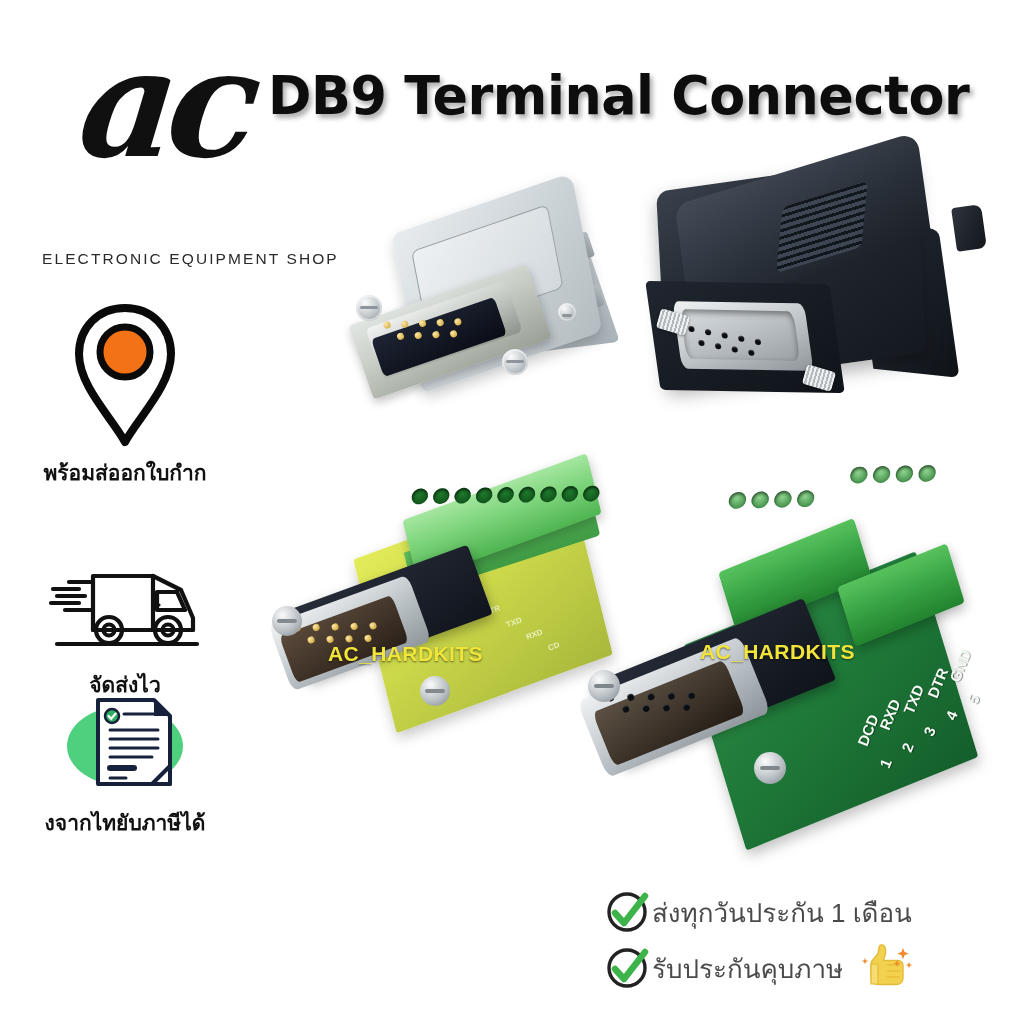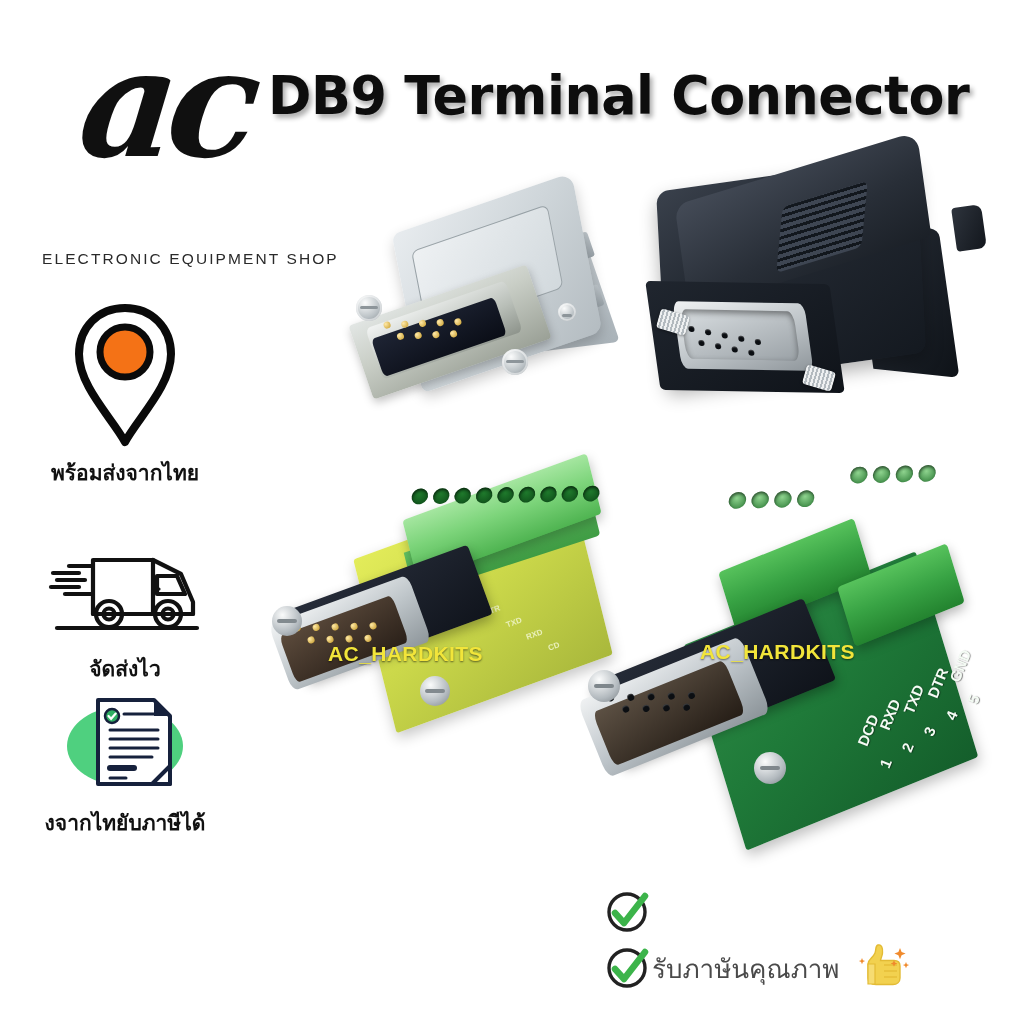--- a/index.html
+++ b/index.html
@@ -44,21 +44,21 @@
     transform-origin:left center;
   }
 
   
   .feature{position:absolute;left:0;width:250px;text-align:center;}
   .feature .cap{
     font-size:21px;color:#111;font-weight:600;
     white-space:nowrap;margin-top:6px;
   }
   .f-pin{top:300px;}
-  .f-truck{top:542px;font-family:Liberation Serif, serif;}
+  .f-truck{top:558px;font-family:Liberation Serif, serif;}
   .f-doc{top:688px;}
   .icon-box{display:flex;align-items:center;justify-content:center;}
 
   
   .pin-svg{display:block;margin:0 auto;}
 
   
   .truck-svg{display:block;margin:0 auto;}
 
   
@@ -353,21 +353,21 @@
 
   <div class="title">DB9 Terminal Connector</div>
 
   <div class="feature f-pin">
     <div class="icon-box">
       <svg class="pin-svg" width="110" height="150" viewBox="0 0 110 150" aria-hidden="true">
         <path d="M55 8 C28 8 9 28 9 54 C9 86 42 118 55 142 C68 118 101 86 101 54 C101 28 82 8 55 8 Z" fill="#ffffff" stroke="#0a0a0a" stroke-width="8" stroke-linejoin="round"></path>
         <circle cx="55" cy="52" r="25" fill="#f47216" stroke="#0a0a0a" stroke-width="7"></circle>
       </svg>
     </div>
-    <div class="cap">พร้อมส่งจากไทย</div>
+    <div class="cap">พร้อมส่ออกใบกำก</div>
   </div>
 
   <div class="feature f-truck">
     <div class="icon-box">
       <svg class="truck-svg" width="180" height="104" viewBox="0 0 180 104" aria-hidden="true">
         <g fill="none" stroke="#111" stroke-width="4.2" stroke-linecap="round" stroke-linejoin="round">
           <path d="M58 18 H118 L118 72 H58 Z"></path>
           <path d="M118 18 L146 32 L158 60 L158 72 L118 72"></path>
           <path d="M122 34 H142 L150 52 H122 Z"></path>
           <path d="M56 24 H34"></path>
@@ -547,29 +547,30 @@
   <div class="watermark wm-right">AC_HARDKITS</div>
 
   <div class="guarantees">
     <div class="g-row">
       <div class="g-check">
         <svg width="46" height="46" viewBox="0 0 46 46" aria-hidden="true">
           <circle cx="23" cy="23" r="18" fill="none" stroke="#222222" stroke-width="3.4"></circle>
           <path d="M11 24 L20 34 L41 7" fill="none" stroke="#3cb44a" stroke-width="6.5" stroke-linecap="round" stroke-linejoin="round"></path>
         </svg>
       </div>
+      <div class="g-text">ส่งทุกวันประกัน 1 เดือน</div>
     </div>
     <div class="g-row">
       <div class="g-check">
         <svg width="46" height="46" viewBox="0 0 46 46" aria-hidden="true">
           <circle cx="23" cy="23" r="18" fill="none" stroke="#222222" stroke-width="3.4"></circle>
           <path d="M11 24 L20 34 L41 7" fill="none" stroke="#3cb44a" stroke-width="6.5" stroke-linecap="round" stroke-linejoin="round"></path>
         </svg>
       </div>
-      <div class="g-text">รับภาษันคุณภาพ</div>
+      <div class="g-text">รับประกันคุบภาษ</div>
       <div class="g-thumb">
         <svg width="56" height="56" viewBox="0 0 56 56" aria-hidden="true">
           <path d="M14 26 C14 21 19 20 21 15 C22.5 11 21 8 24 7 C27.5 6 29 10 28.5 15
                    C28.2 18.5 26.5 21 26.5 22.5 L40 22.5 C44 22.5 46 25 46 28 L46 40
                    C46 44 43 46.5 39 46.5 L22 46.5 C17 46.5 14 44 14 40 Z" fill="#f2d14f" stroke="#e3bb35" stroke-width="1.4"></path>
           <path d="M14 26 L14 46 L21 46 L21 26 Z" fill="#f6dc72" stroke="#e3bb35" stroke-width="1.2"></path>
           <g fill="none" stroke="#e3bb35" stroke-width="1.3">
             <path d="M30 27 H43"></path>
               <path d="M30 33 H43"></path>
               <path d="M30 39 H43"></path>

